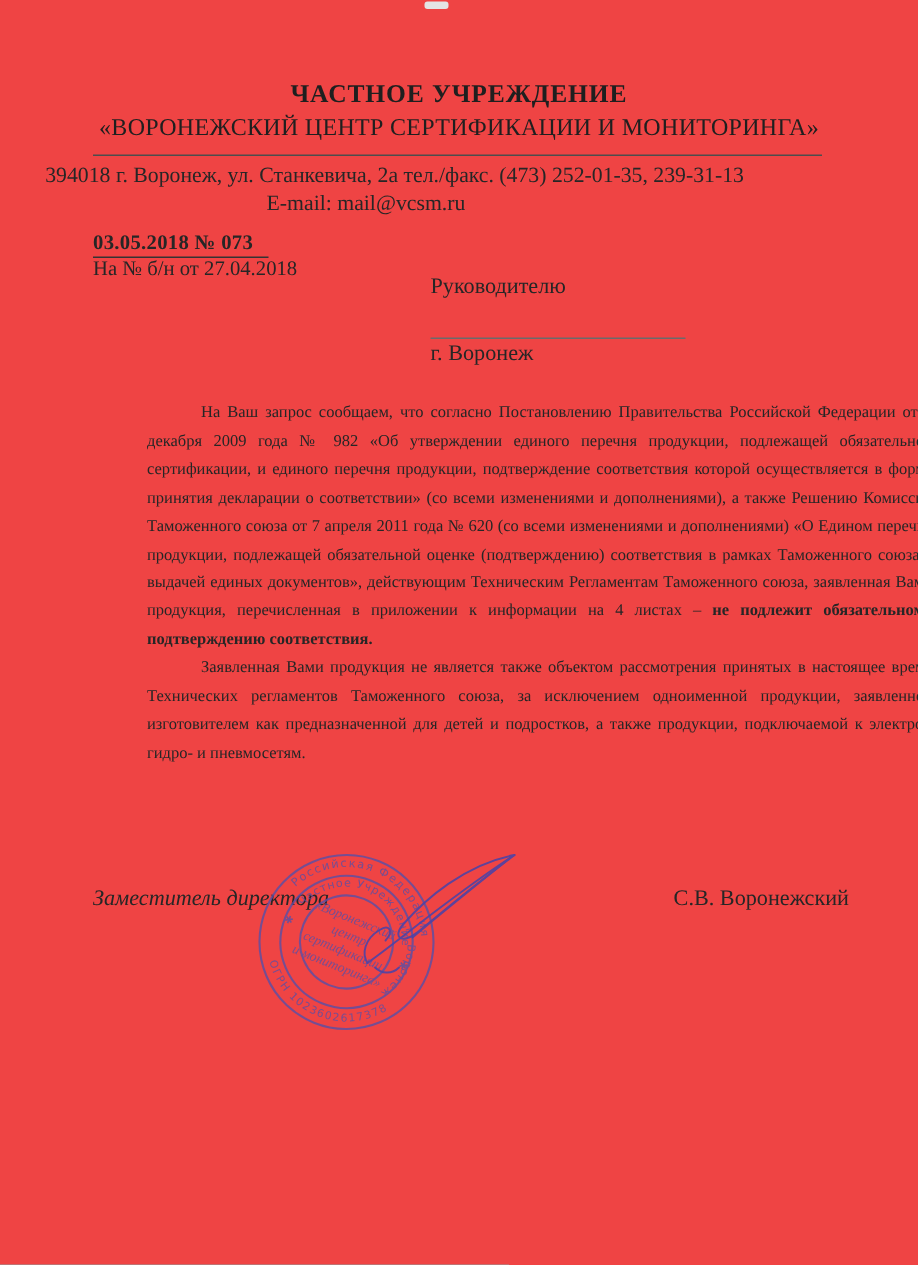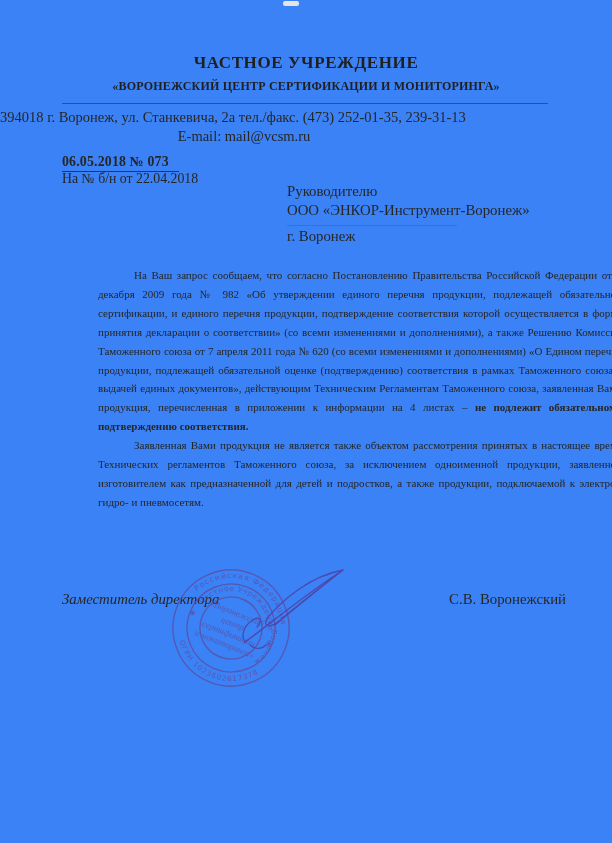--- a/index.html
+++ b/index.html
@@ -1,34 +1,34 @@
 <!DOCTYPE html>
 <html lang="ru"><head>
 <meta charset="utf-8">
 <style>
   html,body{margin:0;padding:0;background:#9a9a9a;}
   .page{
     position:relative;
     width:612px;height:843px;
     margin:0 auto;
-    background:#3b82f6;
+    background:#ef4444;
     font-family:"Liberation Serif","DejaVu Serif",serif;
     color:#262626;
     overflow:hidden;
   }
   .scan-artifact{
     position:absolute;left:283px;top:1px;width:16px;height:5px;
     background:#e4e4e4;border-radius:2px;
   }
   
   .header{position:absolute;left:0;top:52px;width:612px;text-align:center;}
   .org-type{font-size:17px;font-weight:bold;letter-spacing:.6px;line-height:22px;color:#1f1f1f;}
-  .org-name{font-size:12px;font-weight:bold;letter-spacing:.2px;line-height:24px;color:#1f1f1f;}
+  .org-name{font-size:16px;font-weight:normal;letter-spacing:.2px;line-height:24px;color:#1f1f1f;}
   .header-rule{position:absolute;left:62px;top:103px;width:486px;height:0;border-top:1.6px solid #4d4d4d;}
-  .address-line{position:absolute;left:0;top:108px;width:496px;text-align:left;font-size:14.5px;line-height:19px;}
+  .address-line{position:absolute;left:0;top:108px;width:496px;text-align:right;font-size:14.5px;line-height:19px;}
   .email-line{position:absolute;left:0;top:127px;width:488px;text-align:center;font-size:14.5px;line-height:19px;}
   
   .ref-out{
     position:absolute;left:62px;top:154px;
     font-size:13.8px;font-weight:bold;letter-spacing:.2px;
     border-bottom:1.4px solid #333;padding:0 10px 1px 0;
   }
   .ref-in{position:absolute;left:62px;top:171px;font-size:13.8px;}
   
   .recipient{position:absolute;left:287px;top:182px;width:290px;font-size:14.8px;line-height:18.5px;}
@@ -57,26 +57,25 @@
   <div class="scan-artifact"></div>
 
   <div class="header">
     <div class="org-type">ЧАСТНОЕ УЧРЕЖДЕНИЕ</div>
     <div class="org-name">«ВОРОНЕЖСКИЙ ЦЕНТР СЕРТИФИКАЦИИ И МОНИТОРИНГА»</div>
   </div>
   <div class="header-rule"></div>
   <div class="address-line">394018  г. Воронеж, ул. Станкевича, 2а    тел./факс. (473) 252-01-35, 239-31-13</div>
   <div class="email-line">E-mail: mail@vcsm.ru</div>
 
-  <div class="ref-out">06.05.2018 №  073</div>
-  <div class="ref-in">На № б/н  от 22.04.2018</div>
+  <div class="ref-out">03.05.2018 №  073</div>
+  <div class="ref-in">На № б/н  от 27.04.2018</div>
 
   <div class="recipient">
     <div>Руководителю</div>
-    <div>ООО «ЭНКОР-Инструмент-Воронеж»</div>
   </div>
   <div class="recipient-rule"></div>
   <div class="recipient-city">г. Воронеж</div>
 
   <div class="body-text">
     <p><span>На Ваш запрос сообщаем, что согласно Постановлению Правительства Российской Федерации от 1 декабря 2009 года № 982 «Об утверждении единого перечня продукции, подлежащей обязательной сертификации, и единого перечня продукции, подтверждение соответствия которой осуществляется в форме принятия декларации о соответствии» (со всеми изменениями и дополнениями), а также Решению Комиссии Таможенного союза от 7 апреля 2011 года № 620 (со всеми изменениями и дополнениями) «О Едином перечне продукции, подлежащей обязательной оценке (подтверждению) соответствия в рамках Таможенного союза с выдачей единых документов», действующим Техническим Регламентам Таможенного союза, заявленная Вами продукция, перечисленная в приложении к информации на  4 листах – </span><span class="body-bold">не  подлежит обязательному подтверждению соответствия.</span></p>
     <p>Заявленная Вами продукция не является также объектом рассмотрения принятых в настоящее время  Технических регламентов Таможенного союза, за исключением одноименной продукции, заявленной изготовителем как предназначенной для детей и подростков, а также продукции, подключаемой к электро-, гидро- и пневмосетям.</p>
   </div>
 
   <div class="sign-row">

